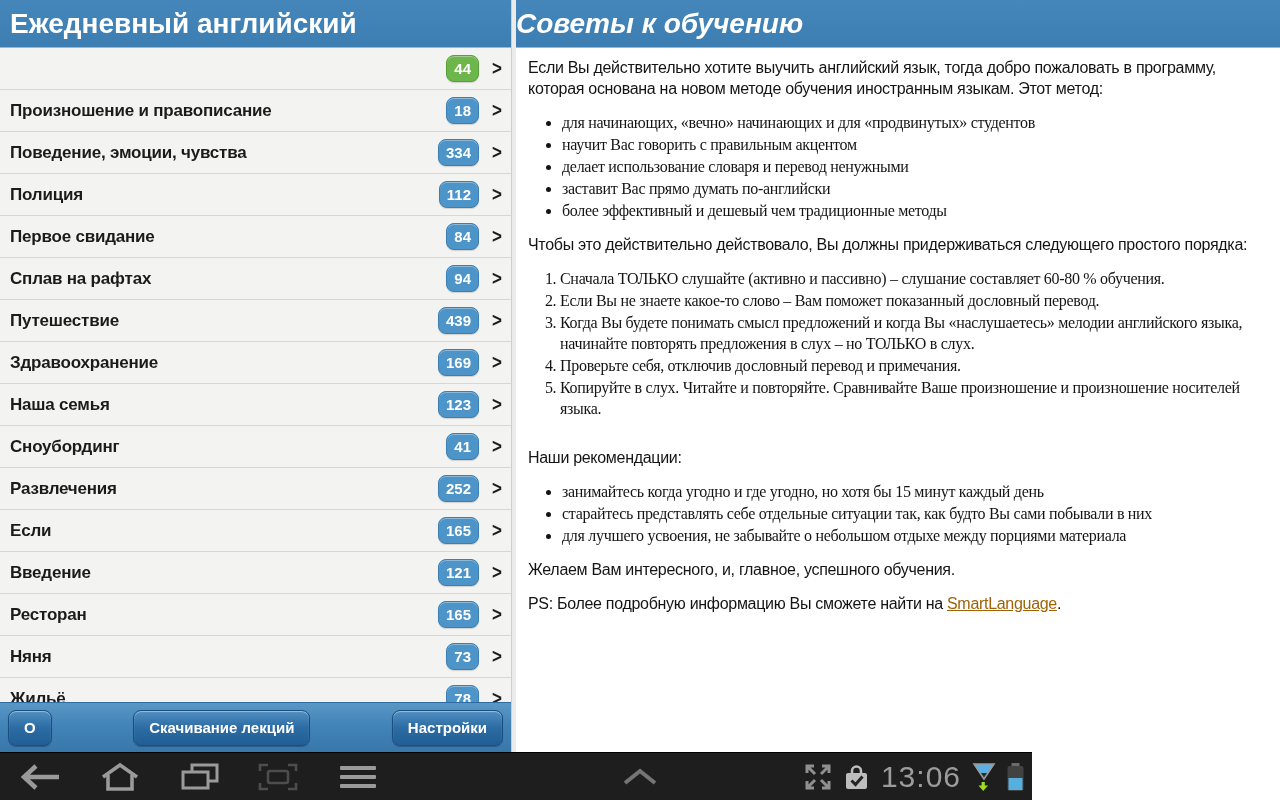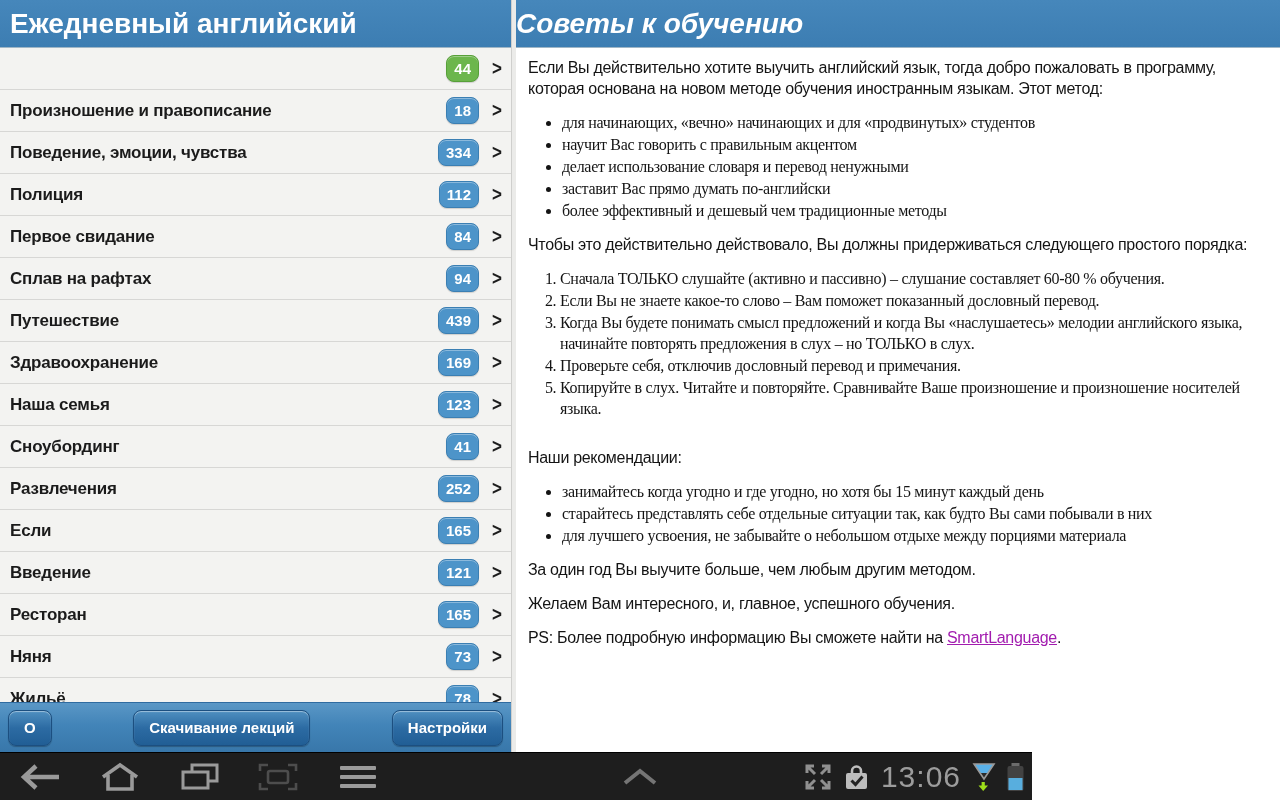--- a/index.html
+++ b/index.html
@@ -39,21 +39,21 @@
           background:linear-gradient(180deg,#4f8fc0 0%,#2c6ba3 50%,#215e95 100%);
           box-shadow:inset 0 1px 1px rgba(255,255,255,.45), 0 1px 1px rgba(0,0,0,.25);}
   .tb-center{flex:1;display:flex;justify-content:center;}
 
   
   .content{padding:9px 18px 0 12px;font-size:16px;line-height:21px;letter-spacing:-0.3px;color:#141414;}
   .content p{margin:0 0 13px 0;}
   .content ul{margin:12px 0 13px 0;padding-left:34px;}
   .content ol{margin:12px 0 28px 0;padding-left:32px;}
   .content li{margin:0 0 1px 0;font-family:Liberation Serif, serif;}
-  .link{color:#a21caf;text-decoration:underline;cursor:pointer;}
+  .link{color:#a16207;text-decoration:underline;cursor:pointer;}
 
   
   .navbar{position:absolute;left:0;top:752px;width:1032px;height:48px;background:#1e1e1e;border-top:1px solid #000;}
   .nav-icon{position:absolute;top:0;height:48px;display:flex;align-items:center;justify-content:center;width:48px;cursor:pointer;}
   .nav-icon.back{left:16px;}
   .nav-icon.home{left:96px;}
   .nav-icon.recents{left:176px;}
   .nav-icon.screenshot{left:254px;cursor:default;}
   .nav-icon.menu{left:334px;}
   .nav-icon.chevron{left:616px;}
@@ -201,21 +201,20 @@
           <li>Проверьте себя, отключив дословный перевод и примечания.</li>
           <li>Копируйте в слух. Читайте и повторяйте. Сравнивайте Ваше произношение и произношение носителей языка.</li>
         </ol>
       <p>Наши рекомендации:</p>
       <ul>
 
       <li>занимайтесь когда угодно и где угодно, но хотя бы 15 минут каждый день</li>
           <li>старайтесь представлять себе отдельные ситуации так, как будто Вы сами побывали в них</li>
           <li>для лучшего усвоения, не забывайте о небольшом отдыхе между порциями материала</li>
         </ul>
-      <p>За один год Вы выучите больше, чем любым другим методом.</p>
       <p>Желаем Вам интересного, и, главное, успешного обучения.</p>
       <p><span>PS: Более подробную информацию Вы сможете найти на </span><a class="link">SmartLanguage</a><span>.</span></p>
     </div>
   </div>
 
   <div class="navbar">
     <div class="nav-icon back">
       <svg width="44" height="28" viewBox="0 0 44 28">
         <path d="M18 3 L6 14 L18 25 M6 14 H41" stroke="#9a9a9a" stroke-width="4.5" fill="none" stroke-linejoin="miter"></path>
       </svg>

